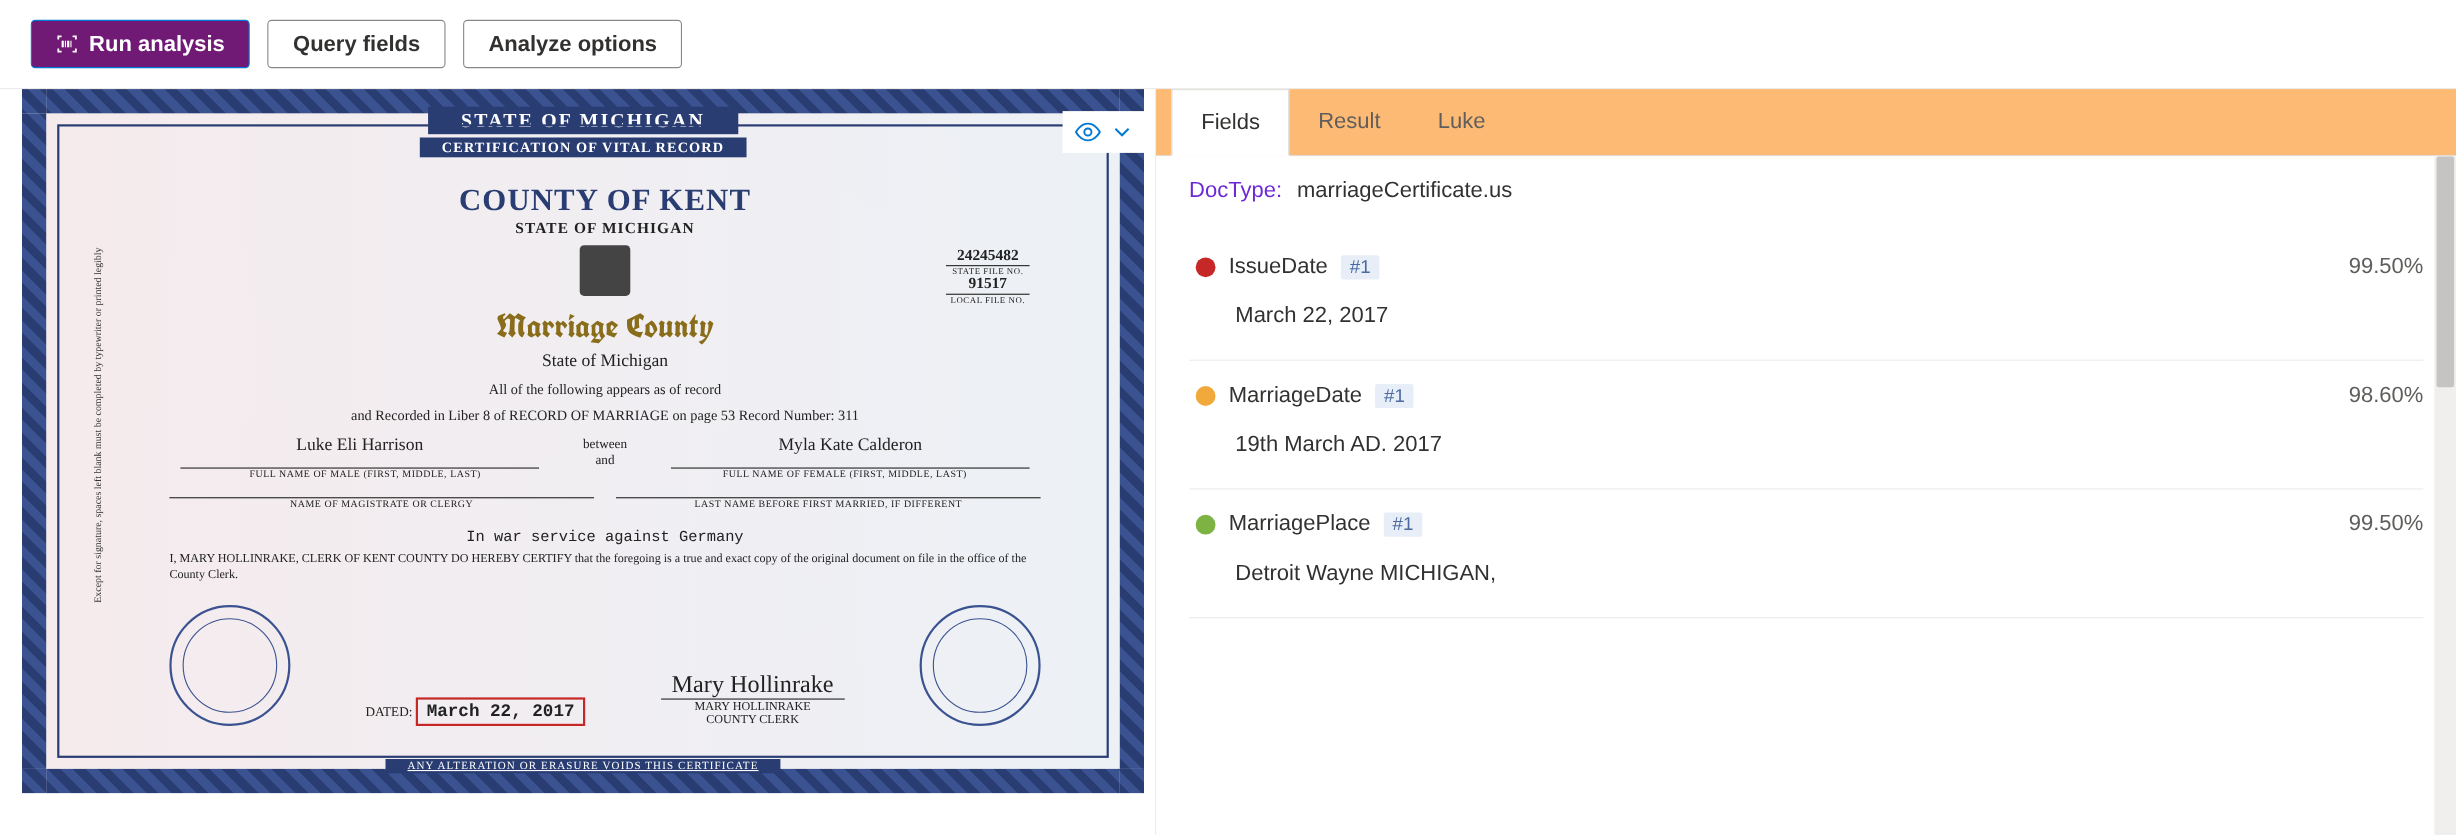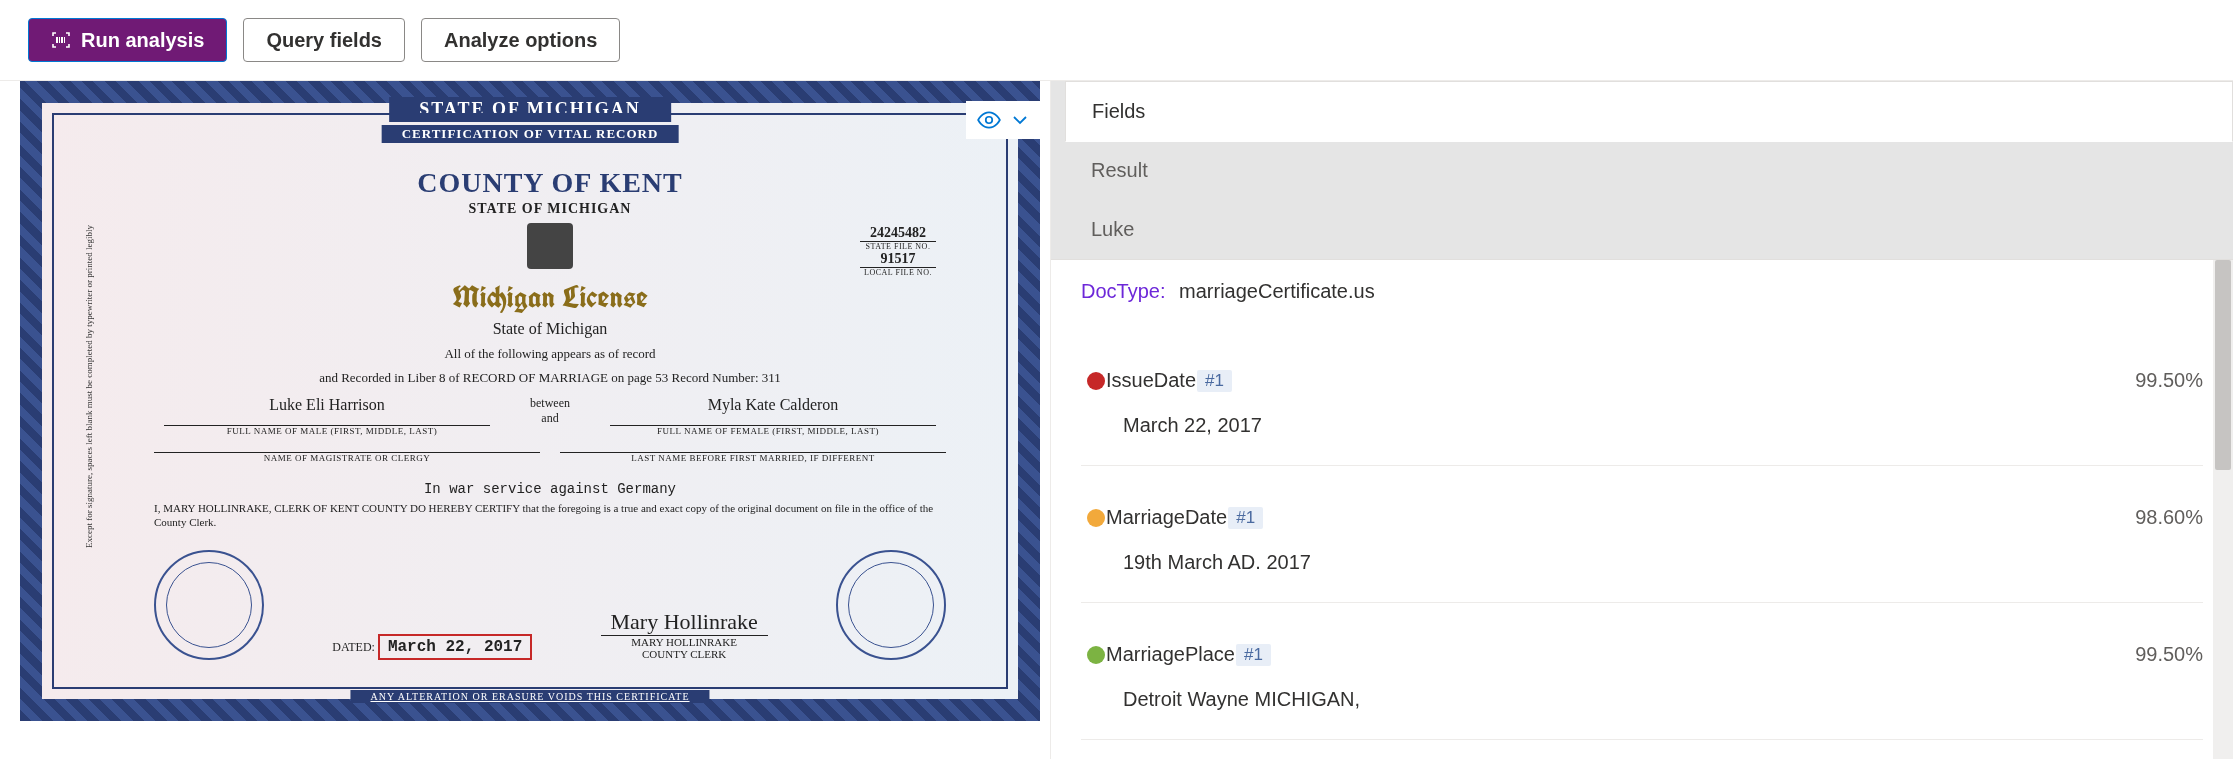--- a/index.html
+++ b/index.html
@@ -228,24 +228,23 @@
     border-left: 1px solid #edebe9;
     background: #faf9f8;
   }
   .right-inner {
     flex: 1;
     display: flex;
     flex-direction: column;
   }
   .tabs {
     display: flex;
-    background: #e5e5e5;
+    background: #fdba74;
     border-bottom: 1px solid #e1dfdd;
     padding-left: 14px;
-    flex-direction: column;
   }
   .tab {
     padding: 18px 26px;
     font-size: 20px;
     color: #605e5c;
     cursor: pointer;
   }
   .tab.active {
     background: #fff;
     color: #323130;
@@ -266,22 +265,21 @@
     margin-bottom: 26px;
   }
   .doctype .lab { color: #6d28d9; margin-right: 8px; }
   .field {
     border-bottom: 1px solid #edebe9;
     padding: 20px 0 28px 6px;
   }
   .field-head {
     display: flex;
     align-items: center;
-    gap: 1px;
-    margin-top: 20px;
+    gap: 12px;
   }
   .dot {
     width: 18px; height: 18px;
     border-radius: 50%;
     flex: 0 0 18px;
   }
   .fname {
     font-size: 20px;
   }
   .badge {
@@ -367,21 +365,21 @@
         <div class="left-note">Except for signature, spaces left blank must be completed by typewriter or printed legibly</div>
         <h1>COUNTY OF KENT</h1>
         <h2>STATE OF MICHIGAN</h2>
         <div class="emblem"></div>
         <div class="fileno">
           <div class="num">24245482</div>
           <div class="lab">STATE FILE NO.</div>
           <div class="num">91517</div>
           <div class="lab">LOCAL FILE NO.</div>
         </div>
-        <div class="ml">Michigan License</div>
+        <div class="ml">Marriage County</div>
         <div class="sub">State of Michigan</div>
         <div class="line">All of the following appears as of record</div>
         <div class="line">and Recorded in Liber  8  of RECORD OF MARRIAGE on page  53   Record Number:  311</div>
         <div class="names">
           <div>Luke Eli Harrison</div>
           <div class="mid">
             <div>between</div>
             <div>and</div>
           </div>
           <div>Myla Kate Calderon</div>

